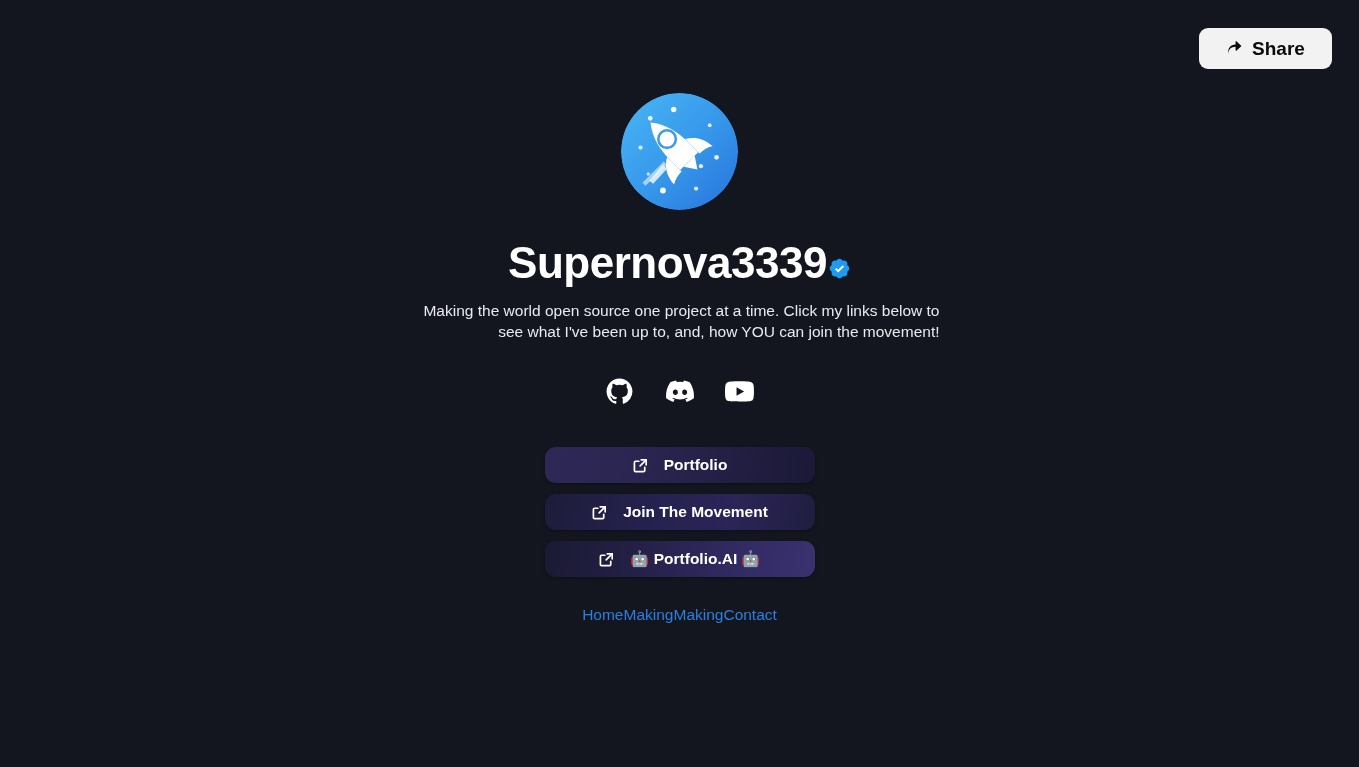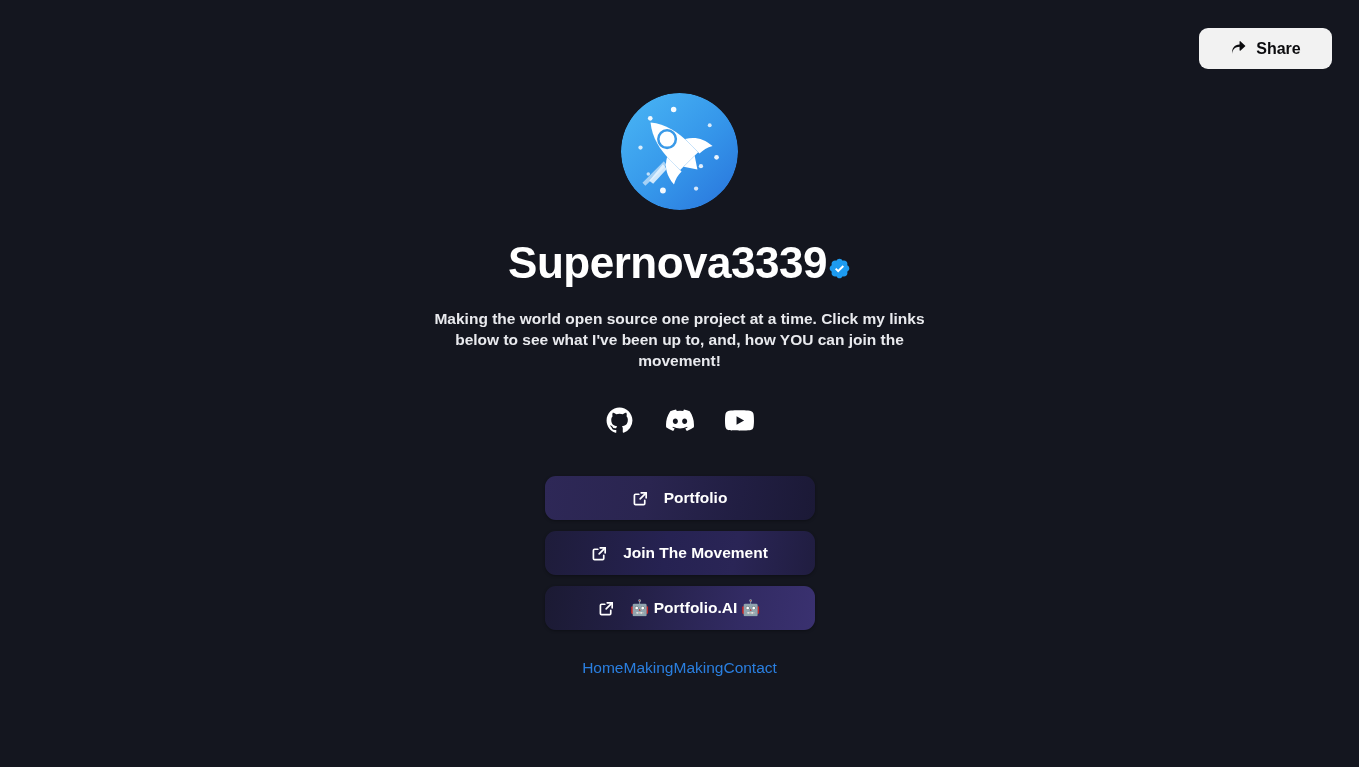--- a/index.html
+++ b/index.html
@@ -22,21 +22,21 @@
     top:28px; right:27px;
     width:133px; height:41px;
     background:#f2f2f2;
     color:#0b0b0e;
     border:none;
     border-radius:9px;
     display:flex;
     align-items:center;
     justify-content:center;
     gap:9px;
-    font-size:16px;
+    font-size:19px;
     font-weight:700;
     cursor:pointer;
     font-family:"Liberation Sans", sans-serif;
   }
   .share-btn .ico { display:flex; align-items:center; }
 
   
   .page {
     width:100%; height:100%;
     display:flex;
@@ -69,27 +69,27 @@
   }
   .verified {
     width:23px; height:23px;
     margin-left:1px;
     margin-top:10px;
     flex:none;
   }
 
   
   .bio {
-    margin-top:22px;
+    margin-top:14px;
     width:520px;
-    text-align:center;
+    text-align:right;
     font-size:15.5px;
     line-height:21px;
     color:#e9eaee;
-    font-weight:700;
+    font-weight:400;
   }
 
   
   .socials {
     margin-top:37px;
     display:flex;
     align-items:center;
     gap:32px;
   }
   .social-link {
@@ -103,21 +103,21 @@
 
   
   .links {
     margin-top:40px;
     display:flex;
     flex-direction:column;
     gap:11px;
   }
   .link-btn {
     width:270px;
-    height:44px;
+    height:36px;
     border-radius:11px;
     border:none;
     display:flex;
     align-items:center;
     justify-content:center;
     gap:15px;
     color:#ffffff;
     font-size:15.5px;
     font-weight:700;
     cursor:pointer;

